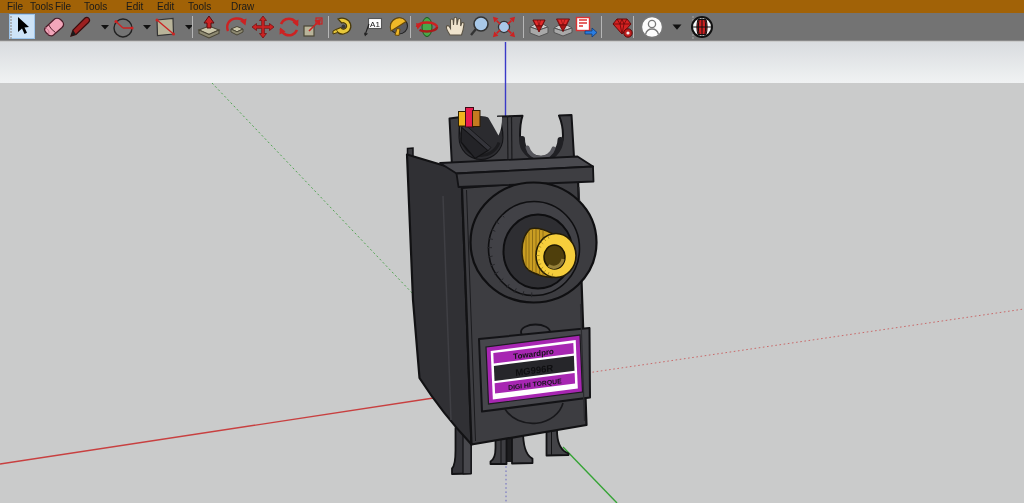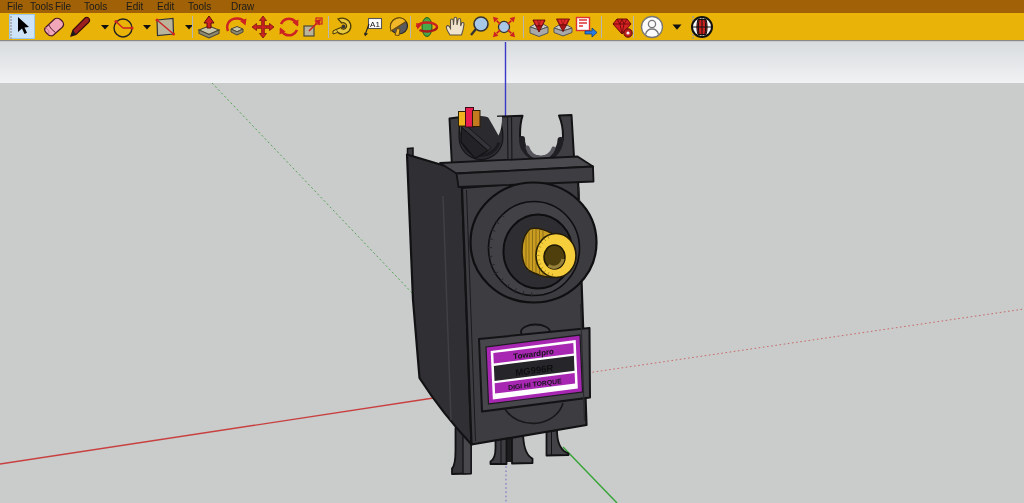--- a/index.html
+++ b/index.html
@@ -1,20 +1,20 @@
 <!DOCTYPE html>
 <html><head>
 <meta charset="utf-8">
 <style>
   * { margin:0; padding:0; box-sizing:border-box; }
   html,body { width:1024px; height:503px; overflow:hidden; font-family:"Liberation Sans", sans-serif; }
   #app { position:relative; width:1024px; height:503px; background:#cacbcb; }
   #menubar { position:absolute; left:0; top:0; width:1024px; height:13px; background:#a16207; }
   #menubar span { position:absolute; top:0px; font-size:10px; line-height:13px; color:#1a1a1a; }
-  #toolbar { position:absolute; left:0; top:13px; width:1024px; height:28px; background:#eab308; border-bottom:1px solid #898989; }
+  #toolbar { position:absolute; left:0; top:13px; width:1024px; height:28px; background:#737373; border-bottom:1px solid #898989; }
   .sep { position:absolute; top:3px; width:1px; height:22px; background:#b6b6b6; }
   .icon { position:absolute; top:2px; width:24px; height:24px; }
   #selbox { position:absolute; left:9px; top:1px; width:26px; height:25px; background:#cde3f7; border:1px solid #9cc5ec; }
   #viewport { position:absolute; left:0; top:42px; width:1024px; height:461px; background:#cacbcb; }
   #sky { position:absolute; left:0; top:0; width:1024px; height:41px; background:linear-gradient(#d9dcdf,#f0f2f3); }
   #scene { position:absolute; left:0; top:0; }
 </style>
 </head>
 <body>
 <div id="app">

